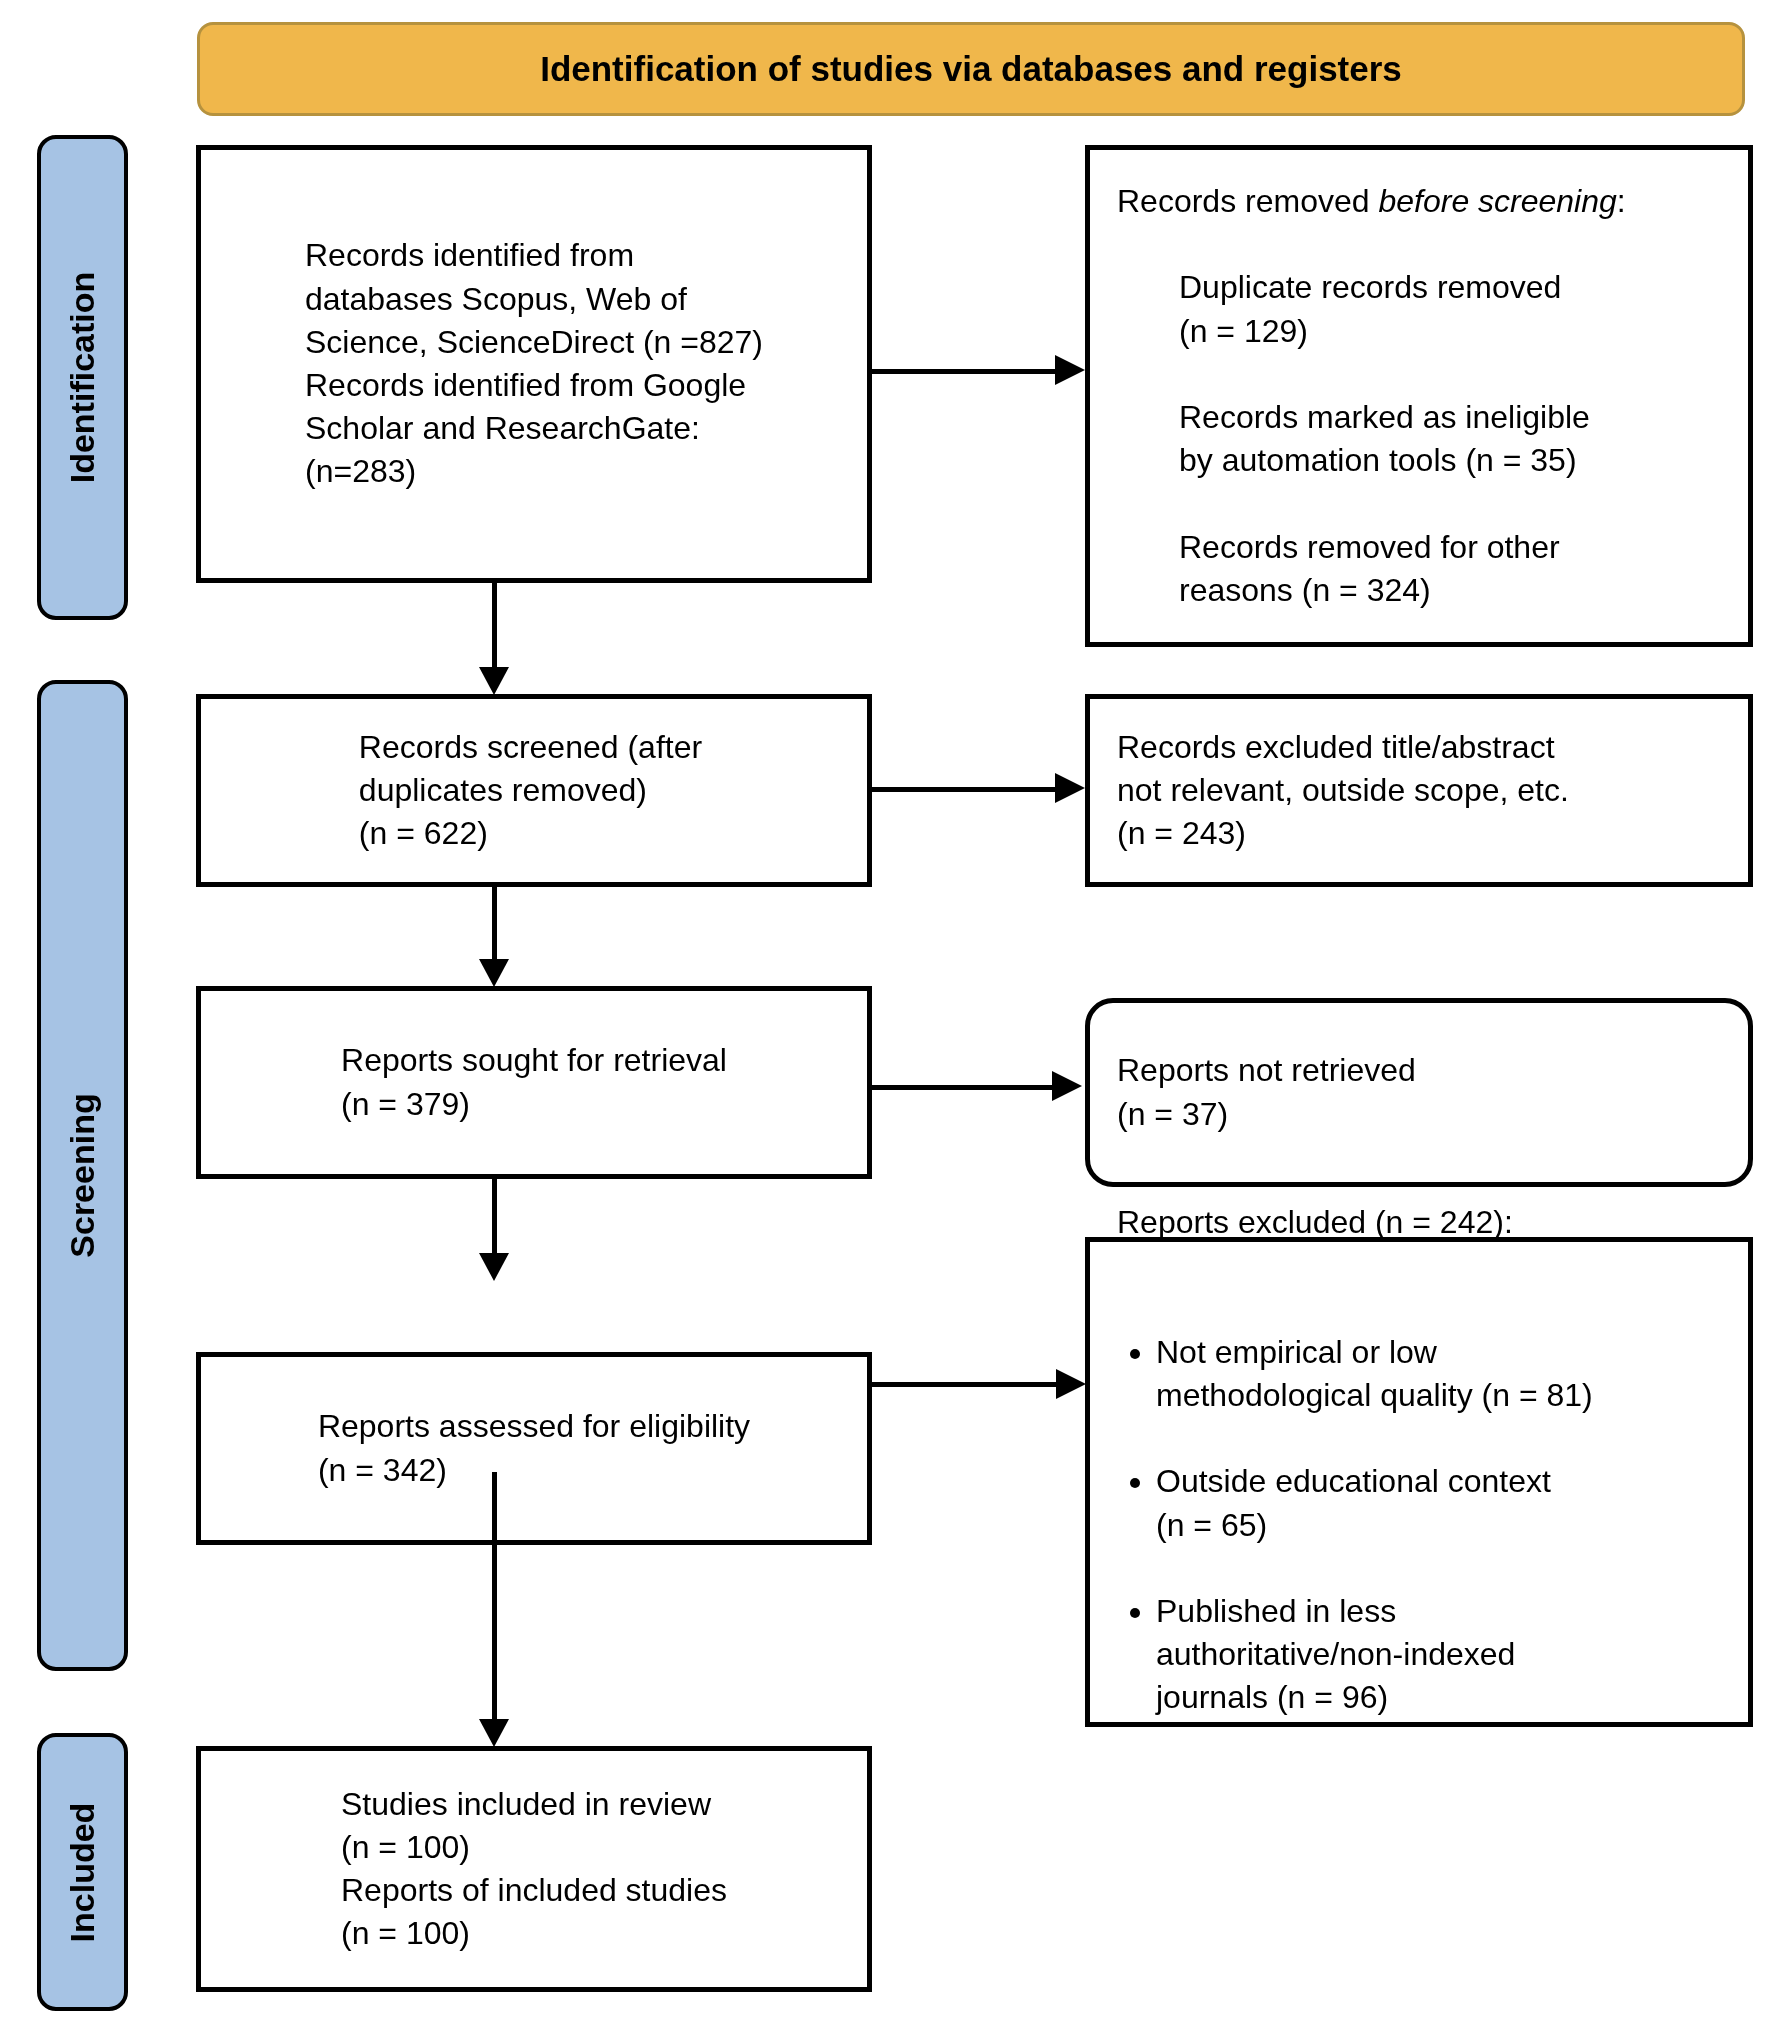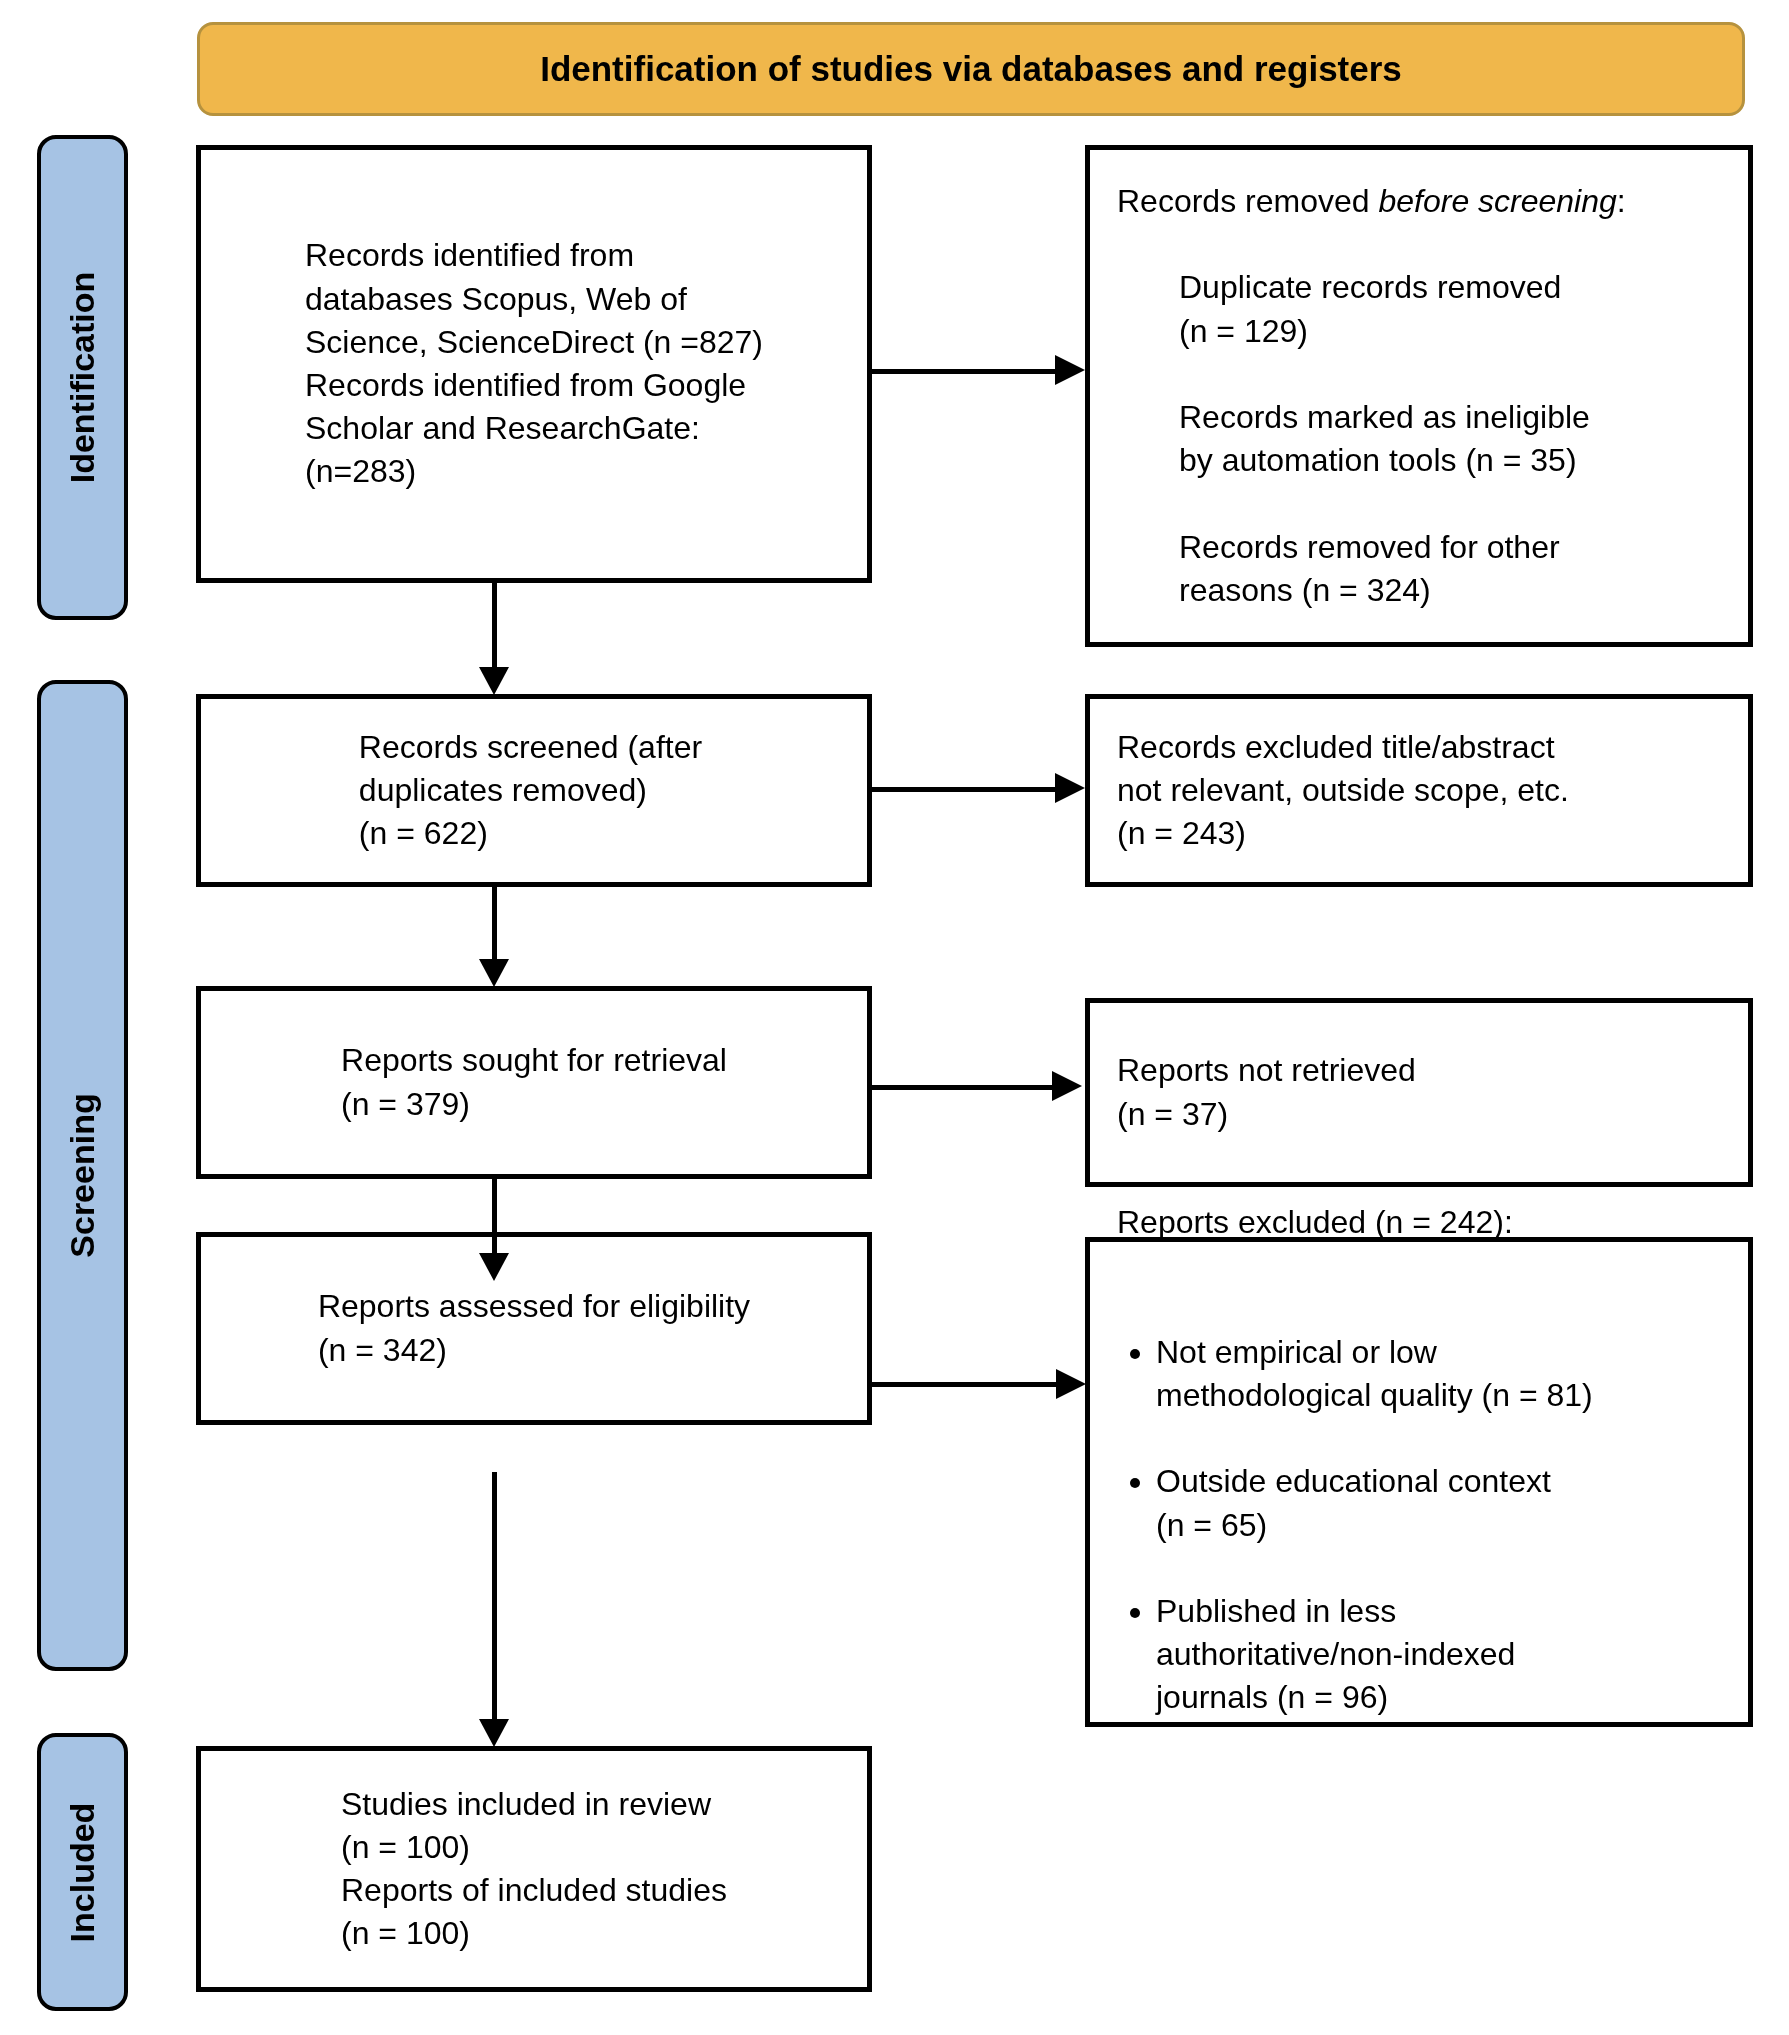--- a/index.html
+++ b/index.html
@@ -97,21 +97,21 @@
     <div class="box-text">Records screened (after
 duplicates removed)
 (n = 622)</div>
   </div>
 
   <div class="box col-left" style="top:986px;height:193px;">
     <div class="box-text">Reports sought for retrieval
 (n = 379)</div>
   </div>
 
-  <div class="box col-left" style="top:1232px;height:193px;">
+  <div class="box col-left" style="top:1352px;height:193px;">
     <div class="box-text">Reports assessed for eligibility
 (n = 342)</div>
   </div>
 
   <div class="box col-left" style="top:1746px;height:246px;">
     <div class="box-text">Studies included in review
 (n = 100)
 Reports of included studies
 (n = 100)</div>
   </div>
@@ -127,21 +127,21 @@
 reasons (n = 324)</div>
     </div>
   </div>
 
   <div class="box col-right" style="top:694px;height:193px;">
     <div class="box-text">Records excluded title/abstract
 not relevant, outside scope, etc.
 (n = 243)</div>
   </div>
 
-  <div class="box col-right" style="top:998px;height:189px;">
+  <div class="box col-right" style="top:998px;height:189px;border-radius:28px;">
     <div class="box-text">Reports not retrieved
 (n = 37)</div>
   </div>
 
   <div class="box col-right" style="top:1237px;height:490px;">
     <div class="box-text">
       <div>Reports excluded (n = 242):</div>
       <ul class="bullets">
         <li>Not empirical or low
 methodological quality (n = 81)</li>

